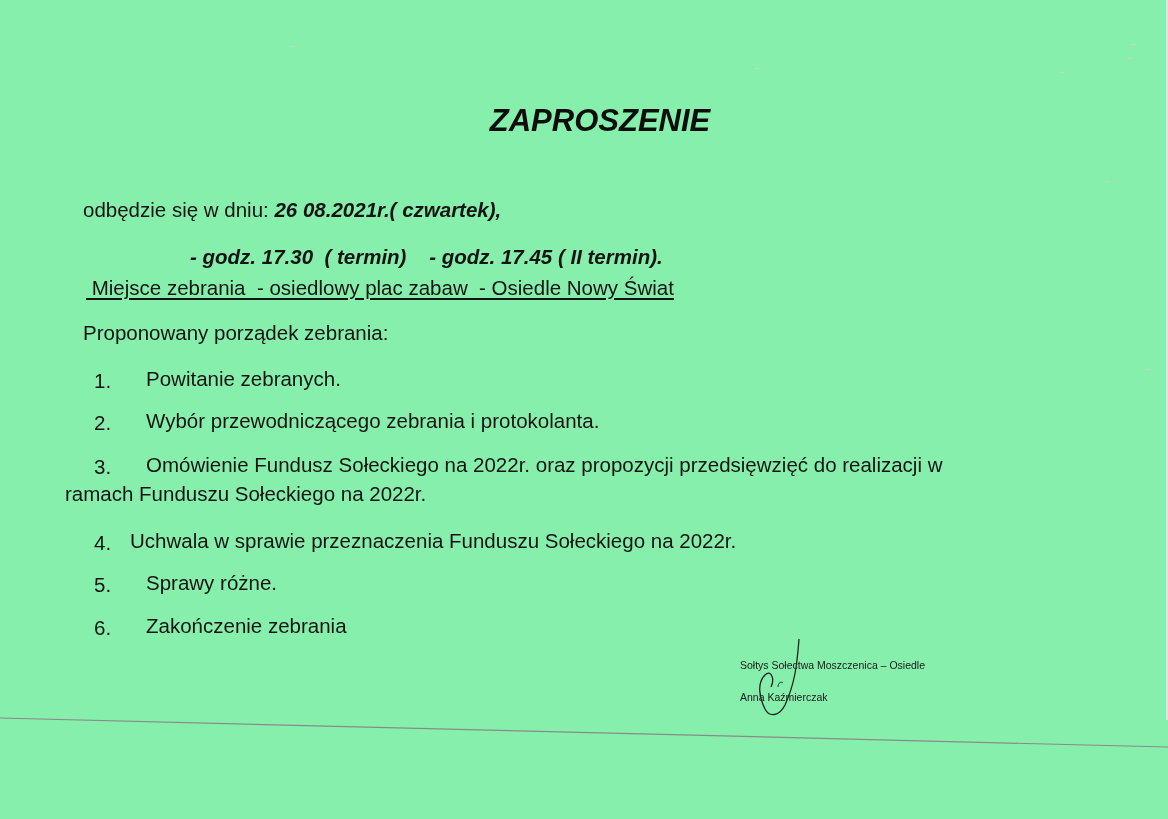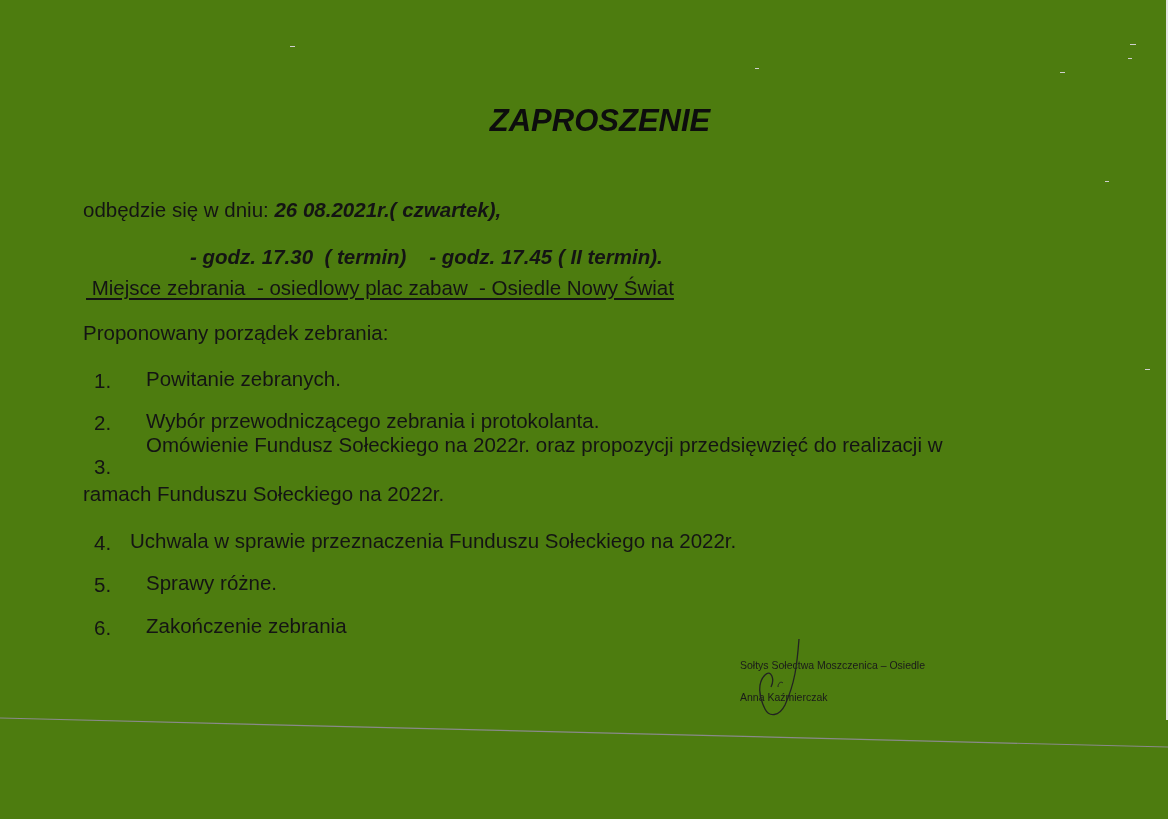--- a/index.html
+++ b/index.html
@@ -12,21 +12,21 @@
       height: 819px;
       position: relative;
       overflow: hidden;
       font-family: "Liberation Sans", "DejaVu Sans", sans-serif;
       color: #111111;
     }
     .page {
       position: absolute;
       left: 0; top: 0;
       width: 1168px; height: 819px;
-      background: #4d7c0f;
+      background: #86efac;
     }
     .right-edge {
       position: absolute;
       right: 0; top: 0;
       width: 2px; height: 720px;
       background: #e4e4e4;
     }
     .title {
       position: absolute;
       left: 0; width: 1200px;
@@ -99,22 +99,22 @@
     <div>
       <span class="li-num" style="left:94px;top:369px;">1.</span>
       <span class="txt" style="left:146px;top:366px;">Powitanie zebranych.</span>
     </div>
     <div>
       <span class="li-num" style="left:94px;top:411px;">2.</span>
       <span class="txt" style="left:146px;top:408px;">Wybór przewodniczącego zebrania i protokolanta.</span>
     </div>
     <div>
       <span class="li-num" style="left:94px;top:455px;">3.</span>
-      <span class="txt" style="left:146px;top:432px;">Omówienie Fundusz Sołeckiego na 2022r. oraz propozycji przedsięwzięć do realizacji w</span>
-      <span class="txt" style="left:83px;top:481px;">ramach Funduszu Sołeckiego na 2022r.</span>
+      <span class="txt" style="left:146px;top:452px;">Omówienie Fundusz Sołeckiego na 2022r. oraz propozycji przedsięwzięć do realizacji w</span>
+      <span class="txt" style="left:65px;top:481px;">ramach Funduszu Sołeckiego na 2022r.</span>
     </div>
     <div>
       <span class="li-num" style="left:94px;top:531px;">4.</span>
       <span class="txt" style="left:130px;top:528px;">Uchwala w sprawie przeznaczenia Funduszu Sołeckiego na 2022r.</span>
     </div>
     <div>
       <span class="li-num" style="left:94px;top:573px;">5.</span>
       <span class="txt" style="left:146px;top:570px;">Sprawy różne.</span>
     </div>
     <div>

